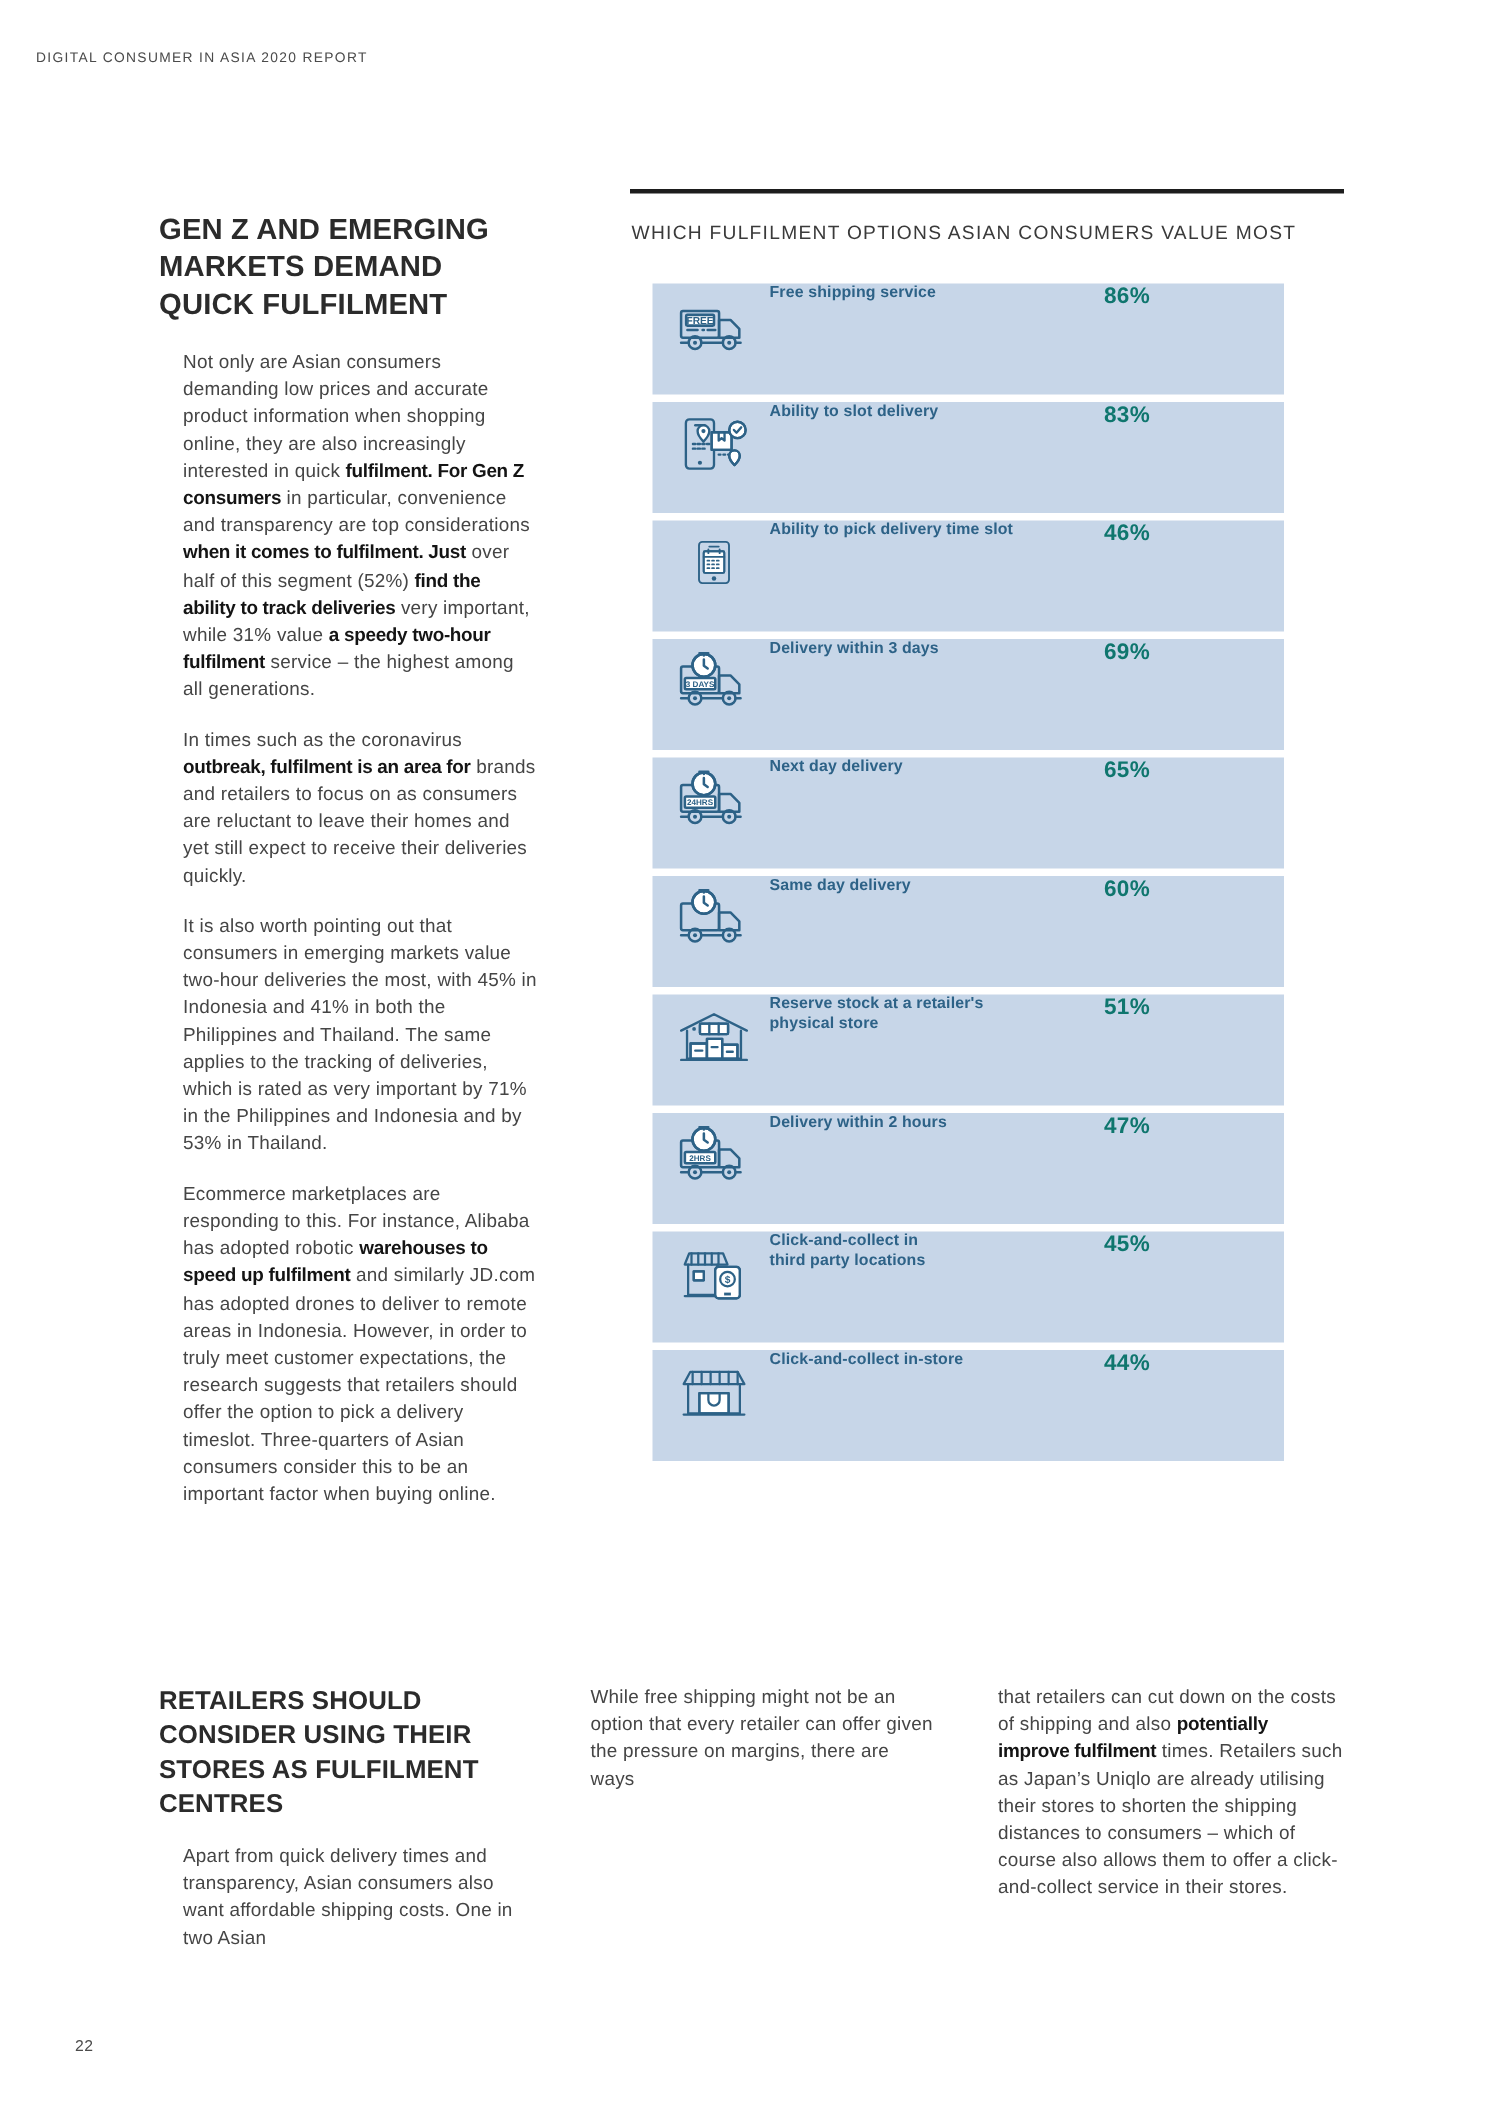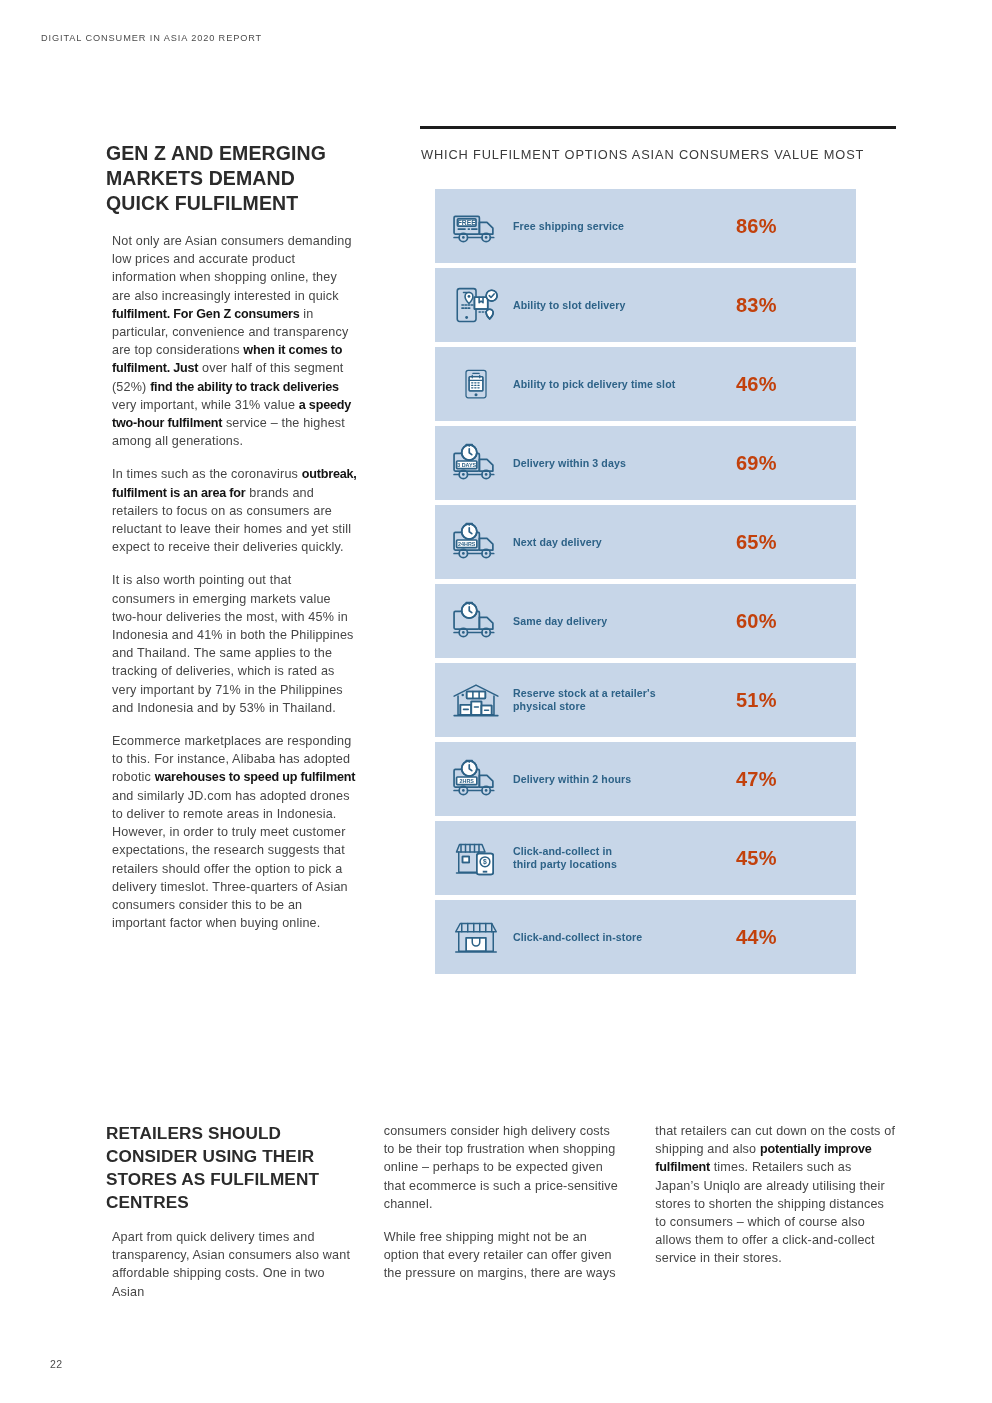--- a/index.html
+++ b/index.html
@@ -12,21 +12,21 @@
     overflow:hidden;
     -webkit-font-smoothing:antialiased;
   }
   .page{
     position:absolute;inset:0;
     background:#ffffff;
   }
   
   .running-head{
     position:absolute;
-    left:41px;top:33px;
+    left:24px;top:33px;
     font-size:9.2px;
     letter-spacing:.9px;
     color:#4b4b4b;
     font-weight:400;
     white-space:nowrap;
   }
   
   .col-left{
     position:absolute;
     left:106px;top:125px;
@@ -38,21 +38,21 @@
     line-height:25px;
     font-weight:bold;
     color:#2b2b2b;
     letter-spacing:.1px;
   }
   .body-copy{
     font-size:12.6px;
     line-height:18.2px;
     color:#454545;
     letter-spacing:.17px;
-    margin:0 0 15px 6px;
+    margin:0 0 15px 16px;
     text-align:left;
   }
   .body-copy:last-child{margin-bottom:0;}
   .hl{
     font-weight:bold;
     color:#141414;
     letter-spacing:-.2px;
     font-stretch:condensed;
   }
   
@@ -74,21 +74,20 @@
     margin:0 0 27px 1px;
     font-weight:400;
     white-space:nowrap;
   }
   .chart-rows{
     width:421px;
     margin-left:15px;
   }
   .chart-row{
     display:flex;
-    align-items:center;
     background:#c7d6e8;
     height:74px;
     margin-bottom:5px;
     position:relative;
   }
   .row-icon{
     width:74px;
     min-width:74px;
     height:56px;
     display:flex;
@@ -102,23 +101,23 @@
     font-size:10.6px;
     font-weight:bold;
     color:#2d6287;
     line-height:13px;
     letter-spacing:.1px;
     padding-right:6px;
   }
   .row-value{
     width:120px;
     min-width:120px;
-    font-size:20px;
+    font-size:15px;
     font-weight:bold;
-    color:#c2410c;
+    color:#0f766e;
     letter-spacing:.2px;
   }
   
   .bottom{
     position:absolute;
     left:106px;top:1122px;
     width:790px;
     display:flex;
     gap:10px;
   }
@@ -385,21 +384,20 @@
 
   <div class="bottom">
     <div class="bcol">
       <h2 class="sub-title">RETAILERS SHOULD CONSIDER USING THEIR STORES AS FULFILMENT CENTRES</h2>
       <div>
           <p class="body-copy"><span>Apart from quick delivery times and transparency, Asian consumers also want affordable shipping costs. One in two Asian</span></p>
         </div>
     </div>
     <div class="bcol">
       <div>
-          <p class="body-copy"><span>consumers consider high delivery costs to be their top frustration when shopping online – perhaps to be expected given that ecommerce is such a price-sensitive channel.</span></p>
           <p class="body-copy"><span>While free shipping might not be an option that every retailer can offer given the pressure on margins, there are ways</span></p>
         </div>
     </div>
     <div class="bcol">
       <div>
           <p class="body-copy"><span>that retailers can cut down on the costs of shipping and also </span><span class="hl">potentially improve fulfilment</span><span> times. Retailers such as Japan’s Uniqlo are already utilising their stores to shorten the shipping distances to consumers – which of course also allows them to offer a click-and-collect service in their stores.</span></p>
         </div>
     </div>
   </div>
 

